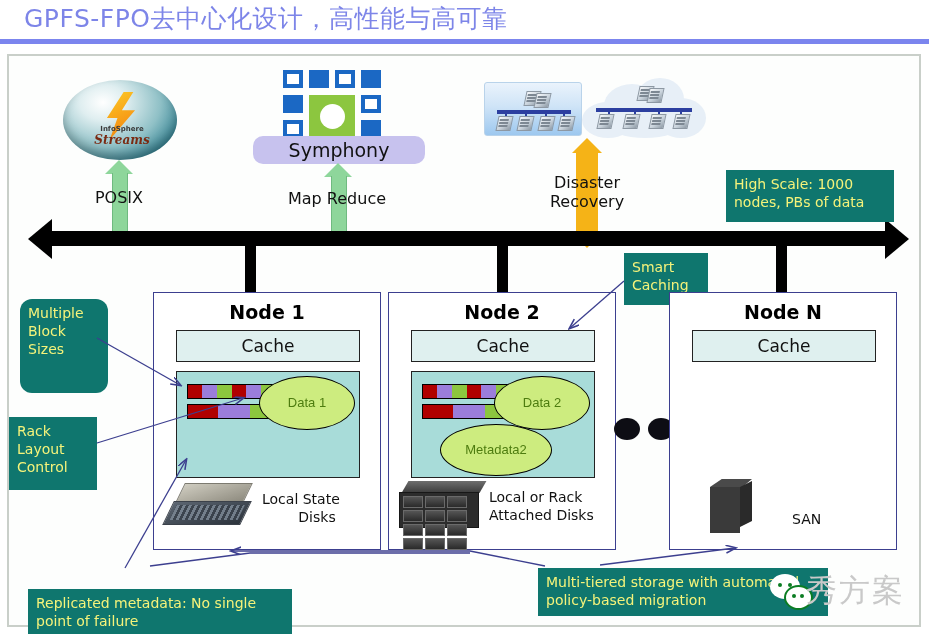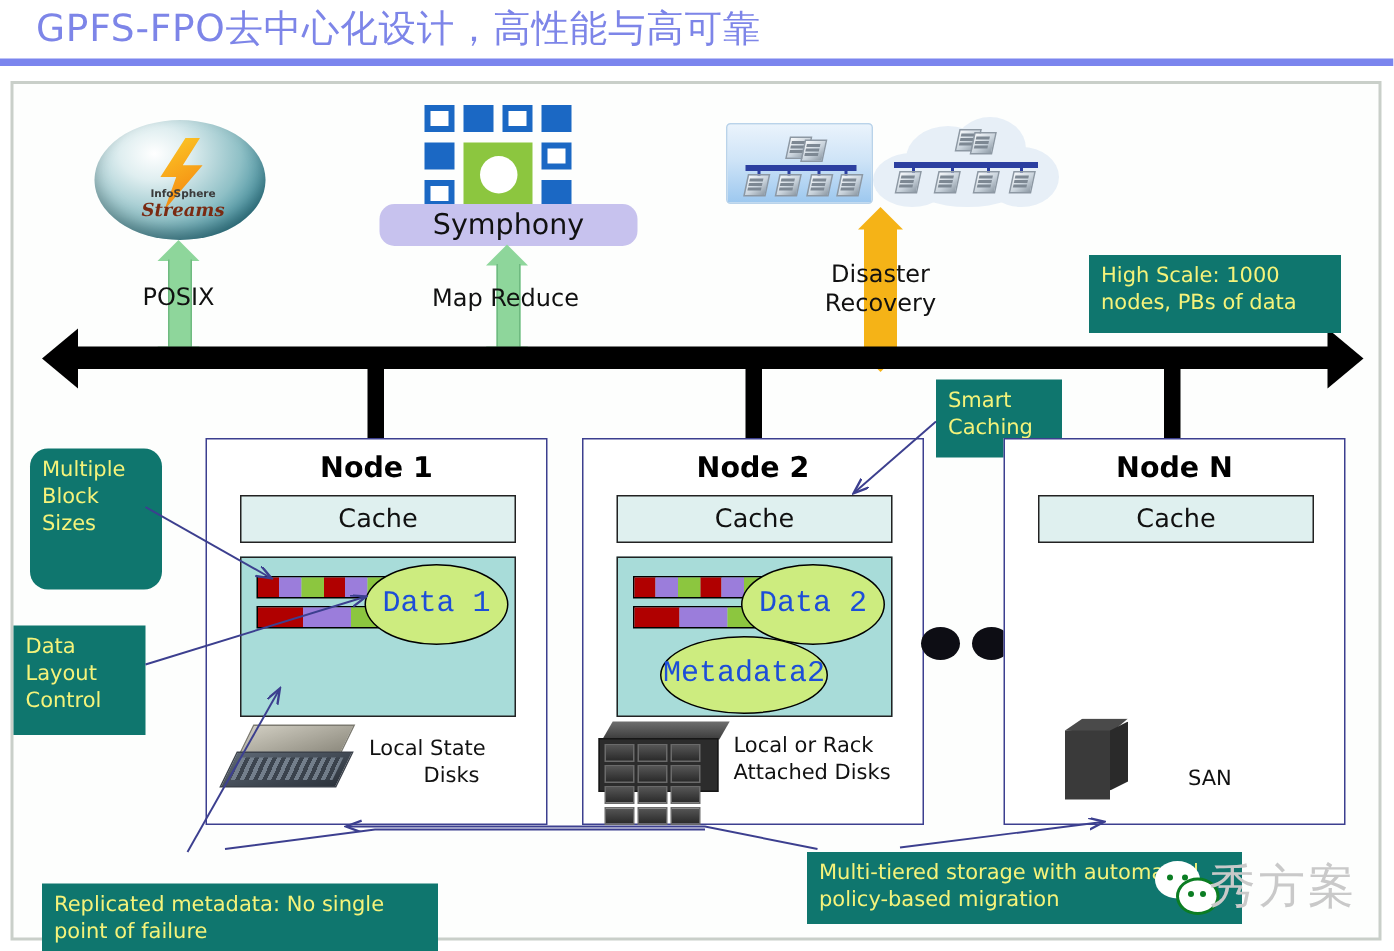--- a/index.html
+++ b/index.html
@@ -115,22 +115,22 @@
     background:#dff0ef;border:1.5px solid #222;box-sizing:border-box;}
   .cache span{display:block;text-align:center;line-height:30px;font-size:17px;color:#111;
     font-family:"DejaVu Sans", sans-serif;}
   .store{position:absolute;left:22px;top:78px;width:184px;height:107px;
     background:#a8dcd9;border:1.5px solid #222;box-sizing:border-box;}
   .stripes{position:absolute;left:10px;top:12px;}
   .strip{display:flex;border:1.2px solid #000;height:13px;margin-bottom:5px;}
   .strip i{display:block;height:100%;}
   .ell{position:absolute;border:1.5px solid #000;border-radius:50%;
     background:#cdec7f;}
-  .ell span{display:block;width:100%;text-align:center;font-size:20px;color:#1d4ed8;
-    font-family:Liberation Mono, monospace;}
+  .ell span{display:block;width:100%;text-align:center;font-size:13px;color:#4d7c0f;
+    font-family:Liberation Sans, sans-serif;}
   .disk-label{position:absolute;font-size:14px;color:#111;line-height:1.25;
     font-family:"DejaVu Sans", sans-serif;}
 
   
   .ssd{position:absolute;left:14px;top:190px;width:84px;height:48px;}
   .ssd .lid{position:absolute;left:12px;top:0;width:66px;height:18px;
     background:linear-gradient(160deg,#cfccc0,#8d8a7e);
     transform:skewX(-26deg) ;border:1px solid #7c7a70;}
   .ssd .base{position:absolute;left:0;top:18px;width:76px;height:22px;
     background:linear-gradient(160deg,#5c6672,#2c333c);
@@ -285,41 +285,41 @@
     <div>nodes, PBs of data</div>
   </div>
 
   <div class="gbox" style="left:20px;top:299px;width:88px;height:94px;border-radius:12px;">
     <div>Multiple</div>
     <div>Block</div>
     <div>Sizes</div>
   </div>
 
   <div class="gbox" style="left:9px;top:417px;width:88px;height:73px;">
-    <div>Data</div>
+    <div>Rack</div>
     <div>Layout</div>
     <div>Control</div>
   </div>
 
   <div class="gbox" style="left:624px;top:253px;width:84px;height:52px;">
     <div>Smart</div>
     <div>Caching</div>
   </div>
 
   <div class="gbox" style="left:28px;top:568px;width:264px;height:48px;margin-top:21px;">
     <div>Replicated metadata: No single</div>
     <div>point of failure</div>
   </div>
 
   <div class="gbox" style="left:538px;top:568px;width:290px;height:48px;">
     <div>Multi-tiered storage with automated</div>
     <div>policy-based migration</div>
   </div>
 
-  <div class="node" style="left:137px;">
+  <div class="node" style="left:153px;">
     <div class="node-title">Node 1</div>
     <div class="cache">
       <span>Cache</span>
     </div>
     <div class="store">
       <div class="stripes">
         <div class="strip" style="width:88px;">
           <i style="width:14px;background:#b00000"></i>
             <i style="width:15px;background:#9b7ddb"></i>
           <i style="width:15px;background:#8cc63f"></i>

